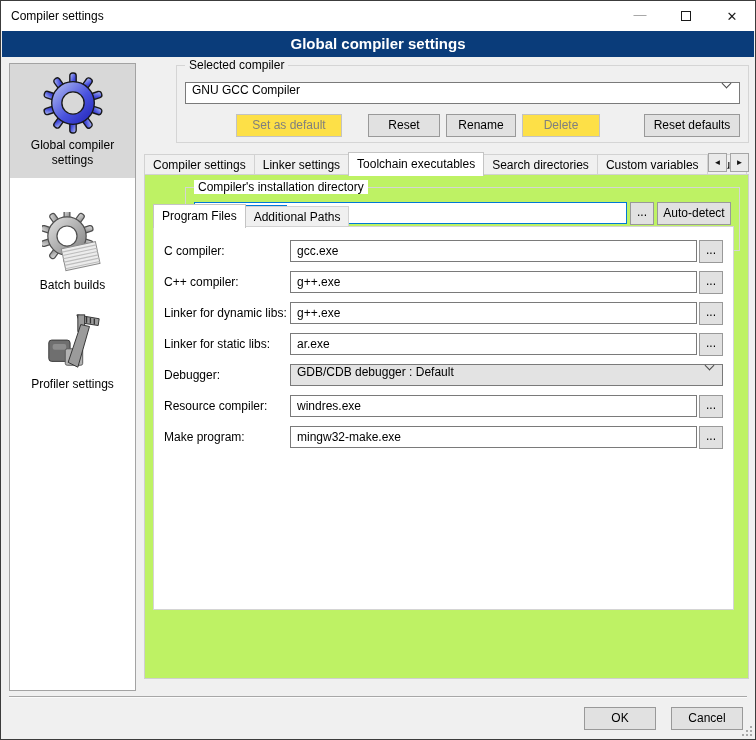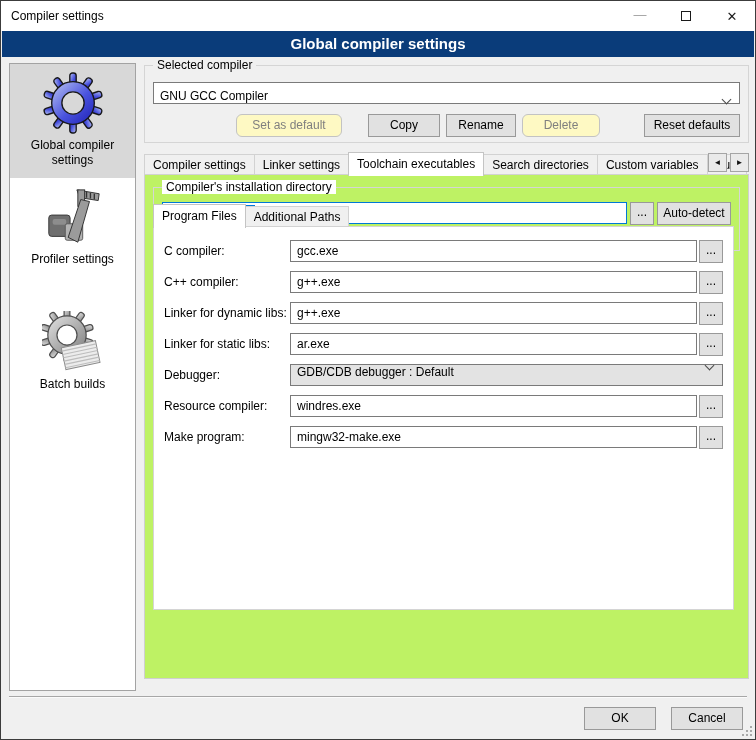--- a/index.html
+++ b/index.html
@@ -27,36 +27,36 @@
              background:#fff; border:1px solid #a3a3a3; }
   .sideitem { text-align:center; padding:8px 2px 10px; cursor:default; }
   .sideitem.selected { background:#d8d8d8; }
   .sideitem svg { display:block; margin:0 auto 4px; }
   .sideitem .slabel { font-size:12px; line-height:15px; }
   .sideitem.gap { margin-top:26px; }
 
   
   .main { position:absolute; left:143px; top:62px; width:605px; }
 
-  .group { position:relative; border:1px solid #d5d5d5; }
+  .group { position:relative; border:1px solid #d5d5d5;margin-left:32px; }
   .glabel { position:absolute; top:-8px; left:8px; background:#f0f0f0; padding:0 4px; font-size:12px; }
   .group.onwhite .glabel { background:#fff; }
 
   .selgroup { height:78px; margin-top:2px; }
   .combo { position:absolute; left:8px; right:8px; top:16px; height:22px; background:#fff;
-           border:1px solid #7a7a7a; display:flex; align-items:flex-end; }
+           border:1px solid #7a7a7a; display:flex; align-items:flex-start; }
   .combo .cval { flex:1; padding-left:6px; }
   .chev { width:7px; height:7px; border-right:1.5px solid #4a4a4a; border-bottom:1.5px solid #4a4a4a;
           transform:rotate(45deg); margin:-3px 9px 0 0; flex:none; }
 
   .btnrow { position:absolute; left:8px; right:8px; top:48px; height:23px;
             display:flex; justify-content:flex-end; align-items:center; }
   .btn { height:23px; background:#e1e1e1; border:1px solid #999; font-family:inherit;
          font-size:12px; color:#000; text-align:center; line-height:21px; }
-  .btn.disabled { background:#fef9c3; border-color:#c3c3c3; color:#7f7f7f;border-radius:6px; }
+  .btn.disabled { background:#fde047; border-color:#c3c3c3; color:#7f7f7f; }
   .b-setdef { width:106px; margin-right:26px; }
   .b-copy   { width:72px;  margin-right:6px; }
   .b-rename { width:70px;  margin-right:6px; }
   .b-delete { width:78px;  margin-right:44px; }
   .b-reset  { width:96px; }
 
   
   .tabstrip { position:relative; display:flex; align-items:flex-end; height:24px; margin-top:8px; z-index:3; }
   .tab { height:21px; line-height:20px; padding:0 8px; background:#f0f0f0;
          border:1px solid #d2d2d2; margin-right:-1px; white-space:nowrap; overflow:hidden; }
@@ -145,35 +145,20 @@
             <rect x="28.7" y="1" width="6.6" height="13" rx="2.8" transform="rotate(216 32 32)"></rect>
             <rect x="28.7" y="1" width="6.6" height="13" rx="2.8" transform="rotate(252 32 32)"></rect>
             <rect x="28.7" y="1" width="6.6" height="13" rx="2.8" transform="rotate(288 32 32)"></rect>
             <rect x="28.7" y="1" width="6.6" height="13" rx="2.8" transform="rotate(324 32 32)"></rect>
           </g>
           <circle cx="32" cy="32" r="22"></circle>
         </g>
         <circle cx="32" cy="32" r="11.5" fill="#d8d8d8" stroke="#17171a" stroke-width="1.4"></circle>
       </svg>
       <div class="slabel">Global compiler settings</div>
-    </div>
-
-    <div class="sideitem">
-      <svg width="62" height="62" viewBox="0 0 64 64">
-        <rect x="7" y="30" width="22" height="22" rx="3" fill="#6f6f6f" stroke="#3a3a3a"></rect>
-        <rect x="11" y="34" width="14" height="6" rx="2" fill="#8d8d8d"></rect>
-        <rect x="24" y="39" width="18" height="17" rx="2" fill="#b3b3b3" stroke="#5a5a5a"></rect>
-        <g fill="#9b9b9b" stroke="#333">
-          <polygon points="36,4 59,8 58,15 39,12"></polygon>
-          <rect x="37" y="4" width="7" height="17"></rect>
-          <polygon points="40,14 49,16 37,58 27,53"></polygon>
-        </g>
-        <path d="M46 6 v6 M50 7 v6 M54 8 v6" stroke="#333" stroke-width="1.4" fill="none"></path>
-      </svg>
-      <div class="slabel">Profiler settings</div>
     </div>
 
     <div class="sideitem gap">
       <svg width="62" height="62" viewBox="0 0 64 64">
         <defs>
           <linearGradient id="graygrad" x1="0" y1="0" x2="1" y2="1">
             <stop offset="0" stop-color="#e2e2e2"></stop>
               <stop offset="1" stop-color="#7e7e7e"></stop>
           </linearGradient>
         </defs>
@@ -193,33 +178,48 @@
           <circle cx="32" cy="32" r="22"></circle>
           <circle cx="32" cy="32" r="11.5" fill="#fff"></circle>
         </g>
         <g transform="rotate(-12 40 46)">
           <rect x="22" y="34" width="36" height="23" fill="#ececec" stroke="#8a8a8a"></rect>
           <path d="M22 37.5 h36 M22 41 h36 M22 44.5 h36 M22 48 h36 M22 51.5 h36 M22 55 h36" stroke="#bdbdbd" stroke-width="1.2"></path>
         </g>
       </svg>
       <div class="slabel">Batch builds</div>
     </div>
+
+    <div class="sideitem">
+      <svg width="62" height="62" viewBox="0 0 64 64">
+        <rect x="7" y="30" width="22" height="22" rx="3" fill="#6f6f6f" stroke="#3a3a3a"></rect>
+        <rect x="11" y="34" width="14" height="6" rx="2" fill="#8d8d8d"></rect>
+        <rect x="24" y="39" width="18" height="17" rx="2" fill="#b3b3b3" stroke="#5a5a5a"></rect>
+        <g fill="#9b9b9b" stroke="#333">
+          <polygon points="36,4 59,8 58,15 39,12"></polygon>
+          <rect x="37" y="4" width="7" height="17"></rect>
+          <polygon points="40,14 49,16 37,58 27,53"></polygon>
+        </g>
+        <path d="M46 6 v6 M50 7 v6 M54 8 v6" stroke="#333" stroke-width="1.4" fill="none"></path>
+      </svg>
+      <div class="slabel">Profiler settings</div>
+    </div>
   </div>
 
   <div class="main">
 
     <div class="group selgroup">
       <span class="glabel">Selected compiler</span>
       <div class="combo">
         <span class="cval">GNU GCC Compiler</span>
         <span class="chev"></span>
       </div>
       <div class="btnrow">
         <div class="btn disabled b-setdef">Set as default</div>
-        <div class="btn b-copy">Copy</div>
+        <div class="btn b-copy">Reset</div>
         <div class="btn b-rename">Rename</div>
         <div class="btn disabled b-delete">Delete</div>
         <div class="btn b-reset">Reset defaults</div>
       </div>
     </div>
 
     <div class="tabstrip">
       <div class="tab">Compiler settings</div>
       <div class="tab">Linker settings</div>
       <div class="tab active">Toolchain executables</div>

